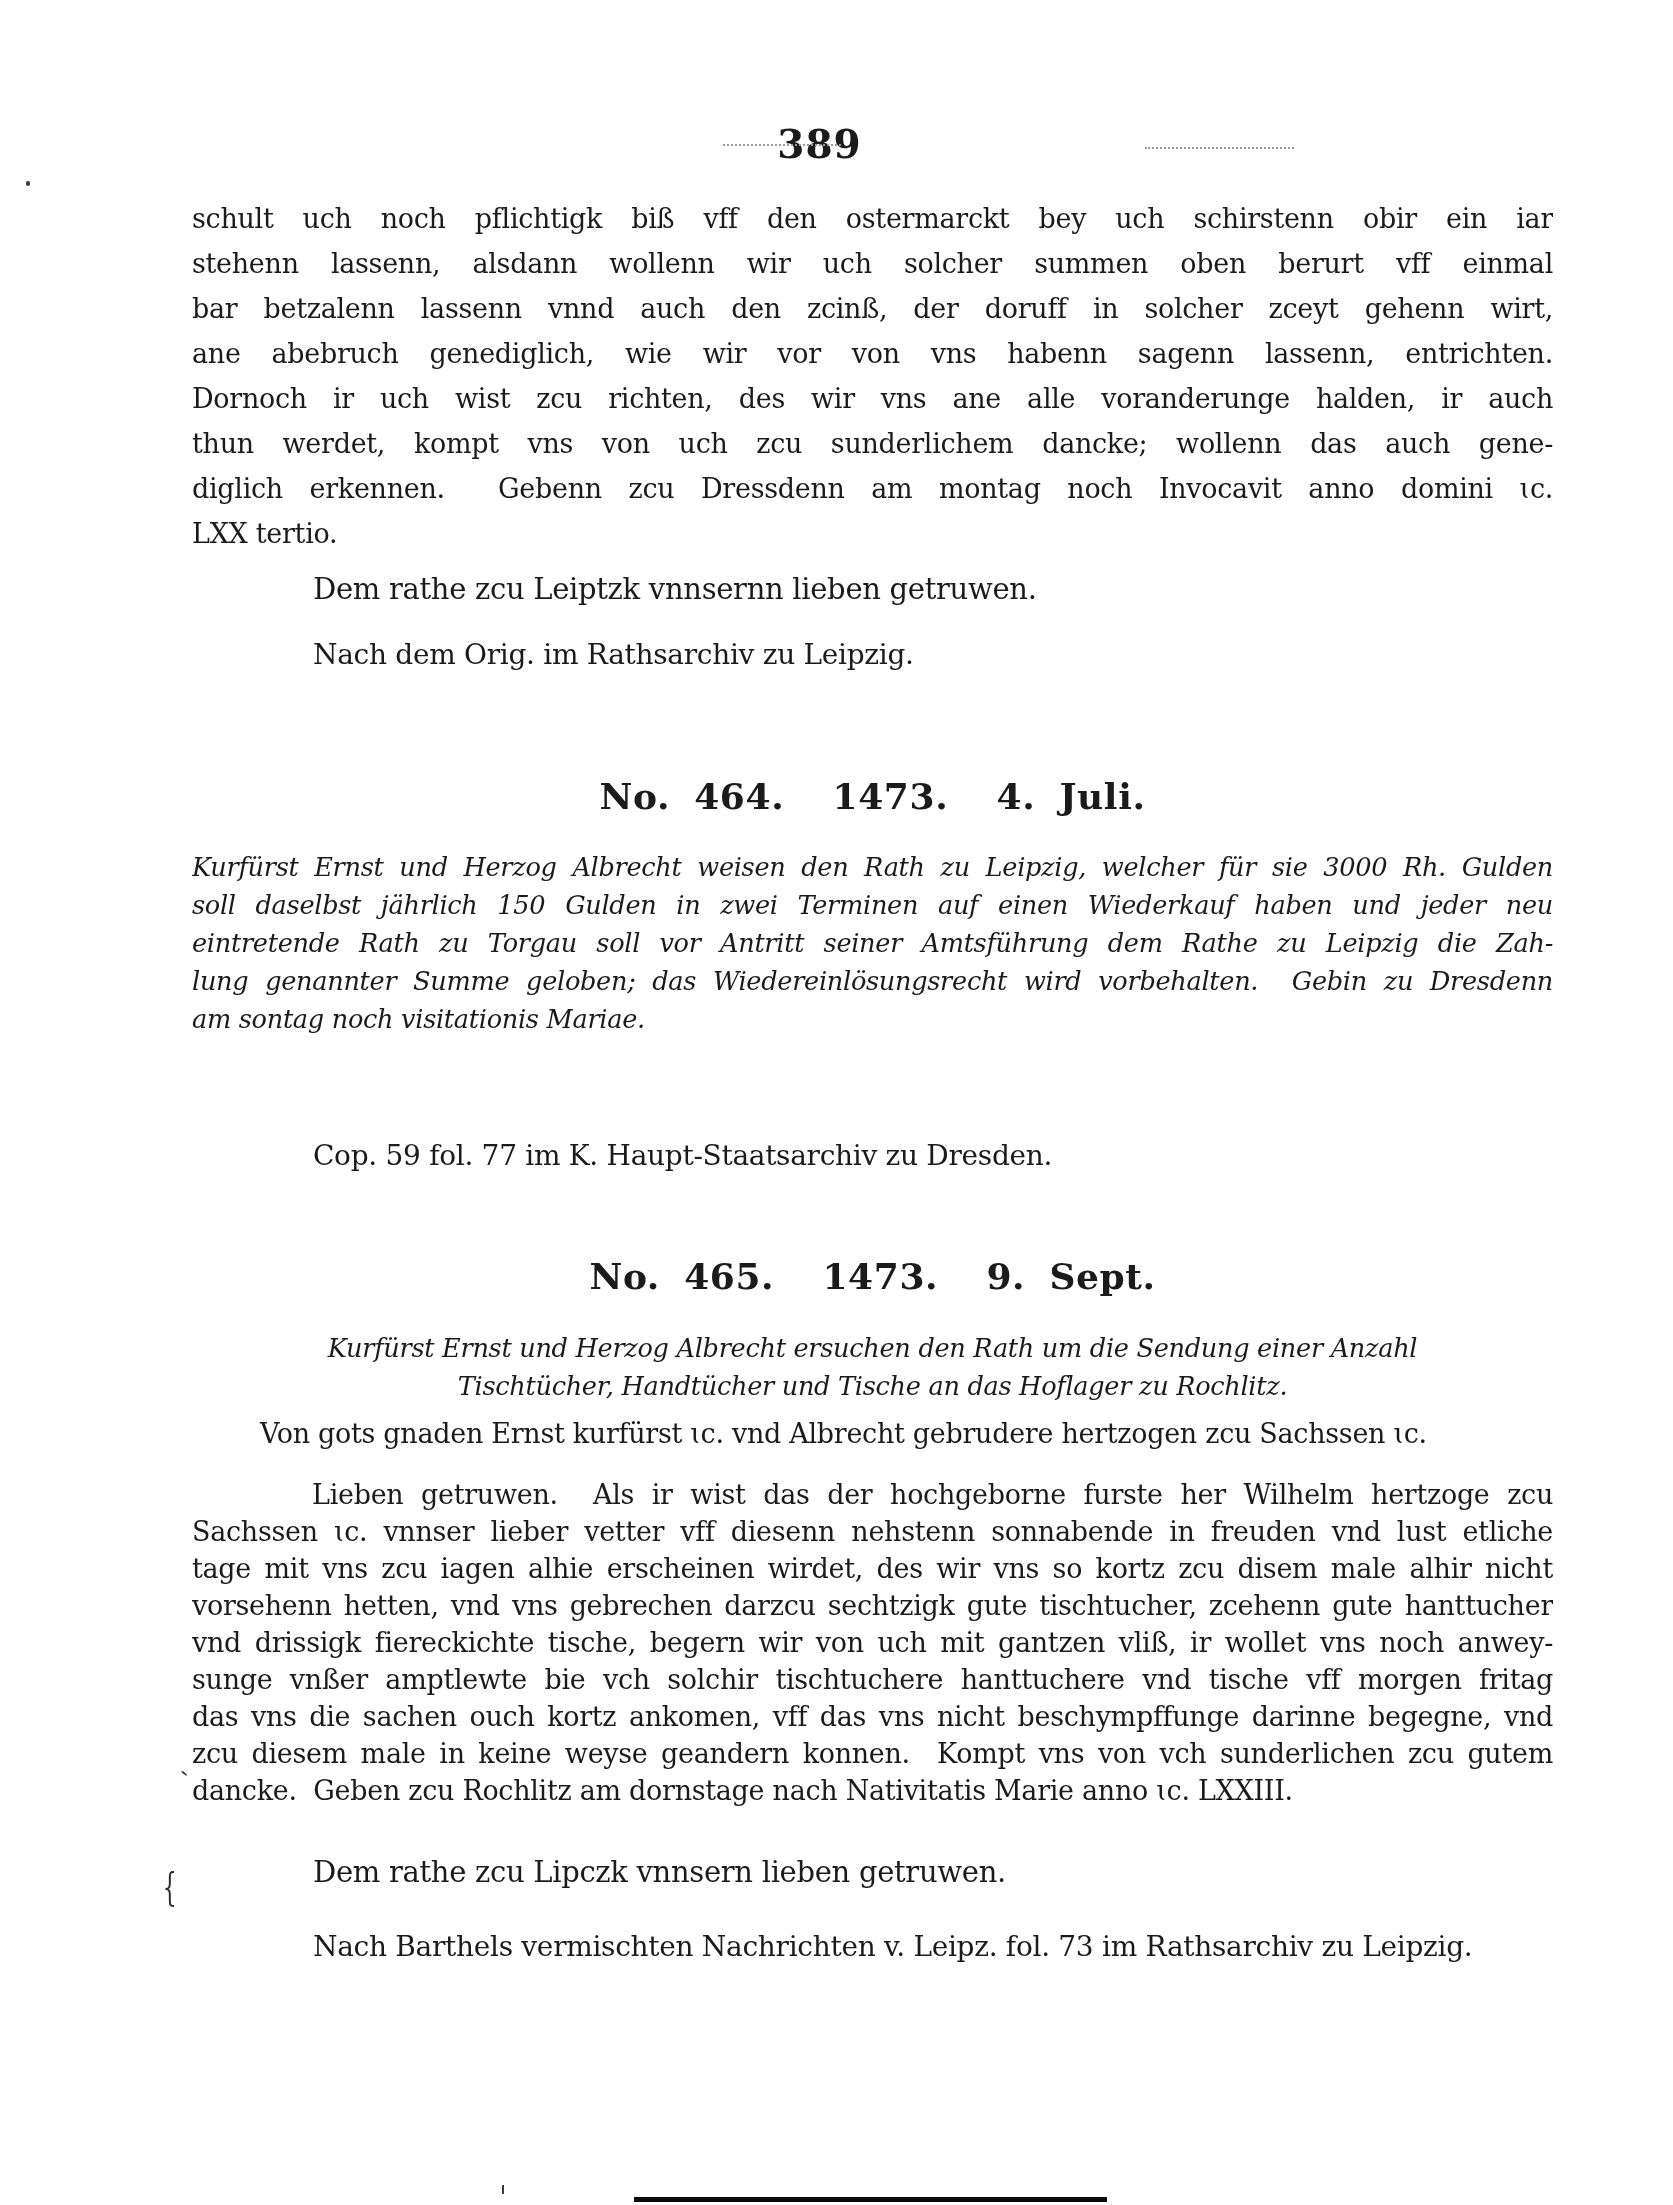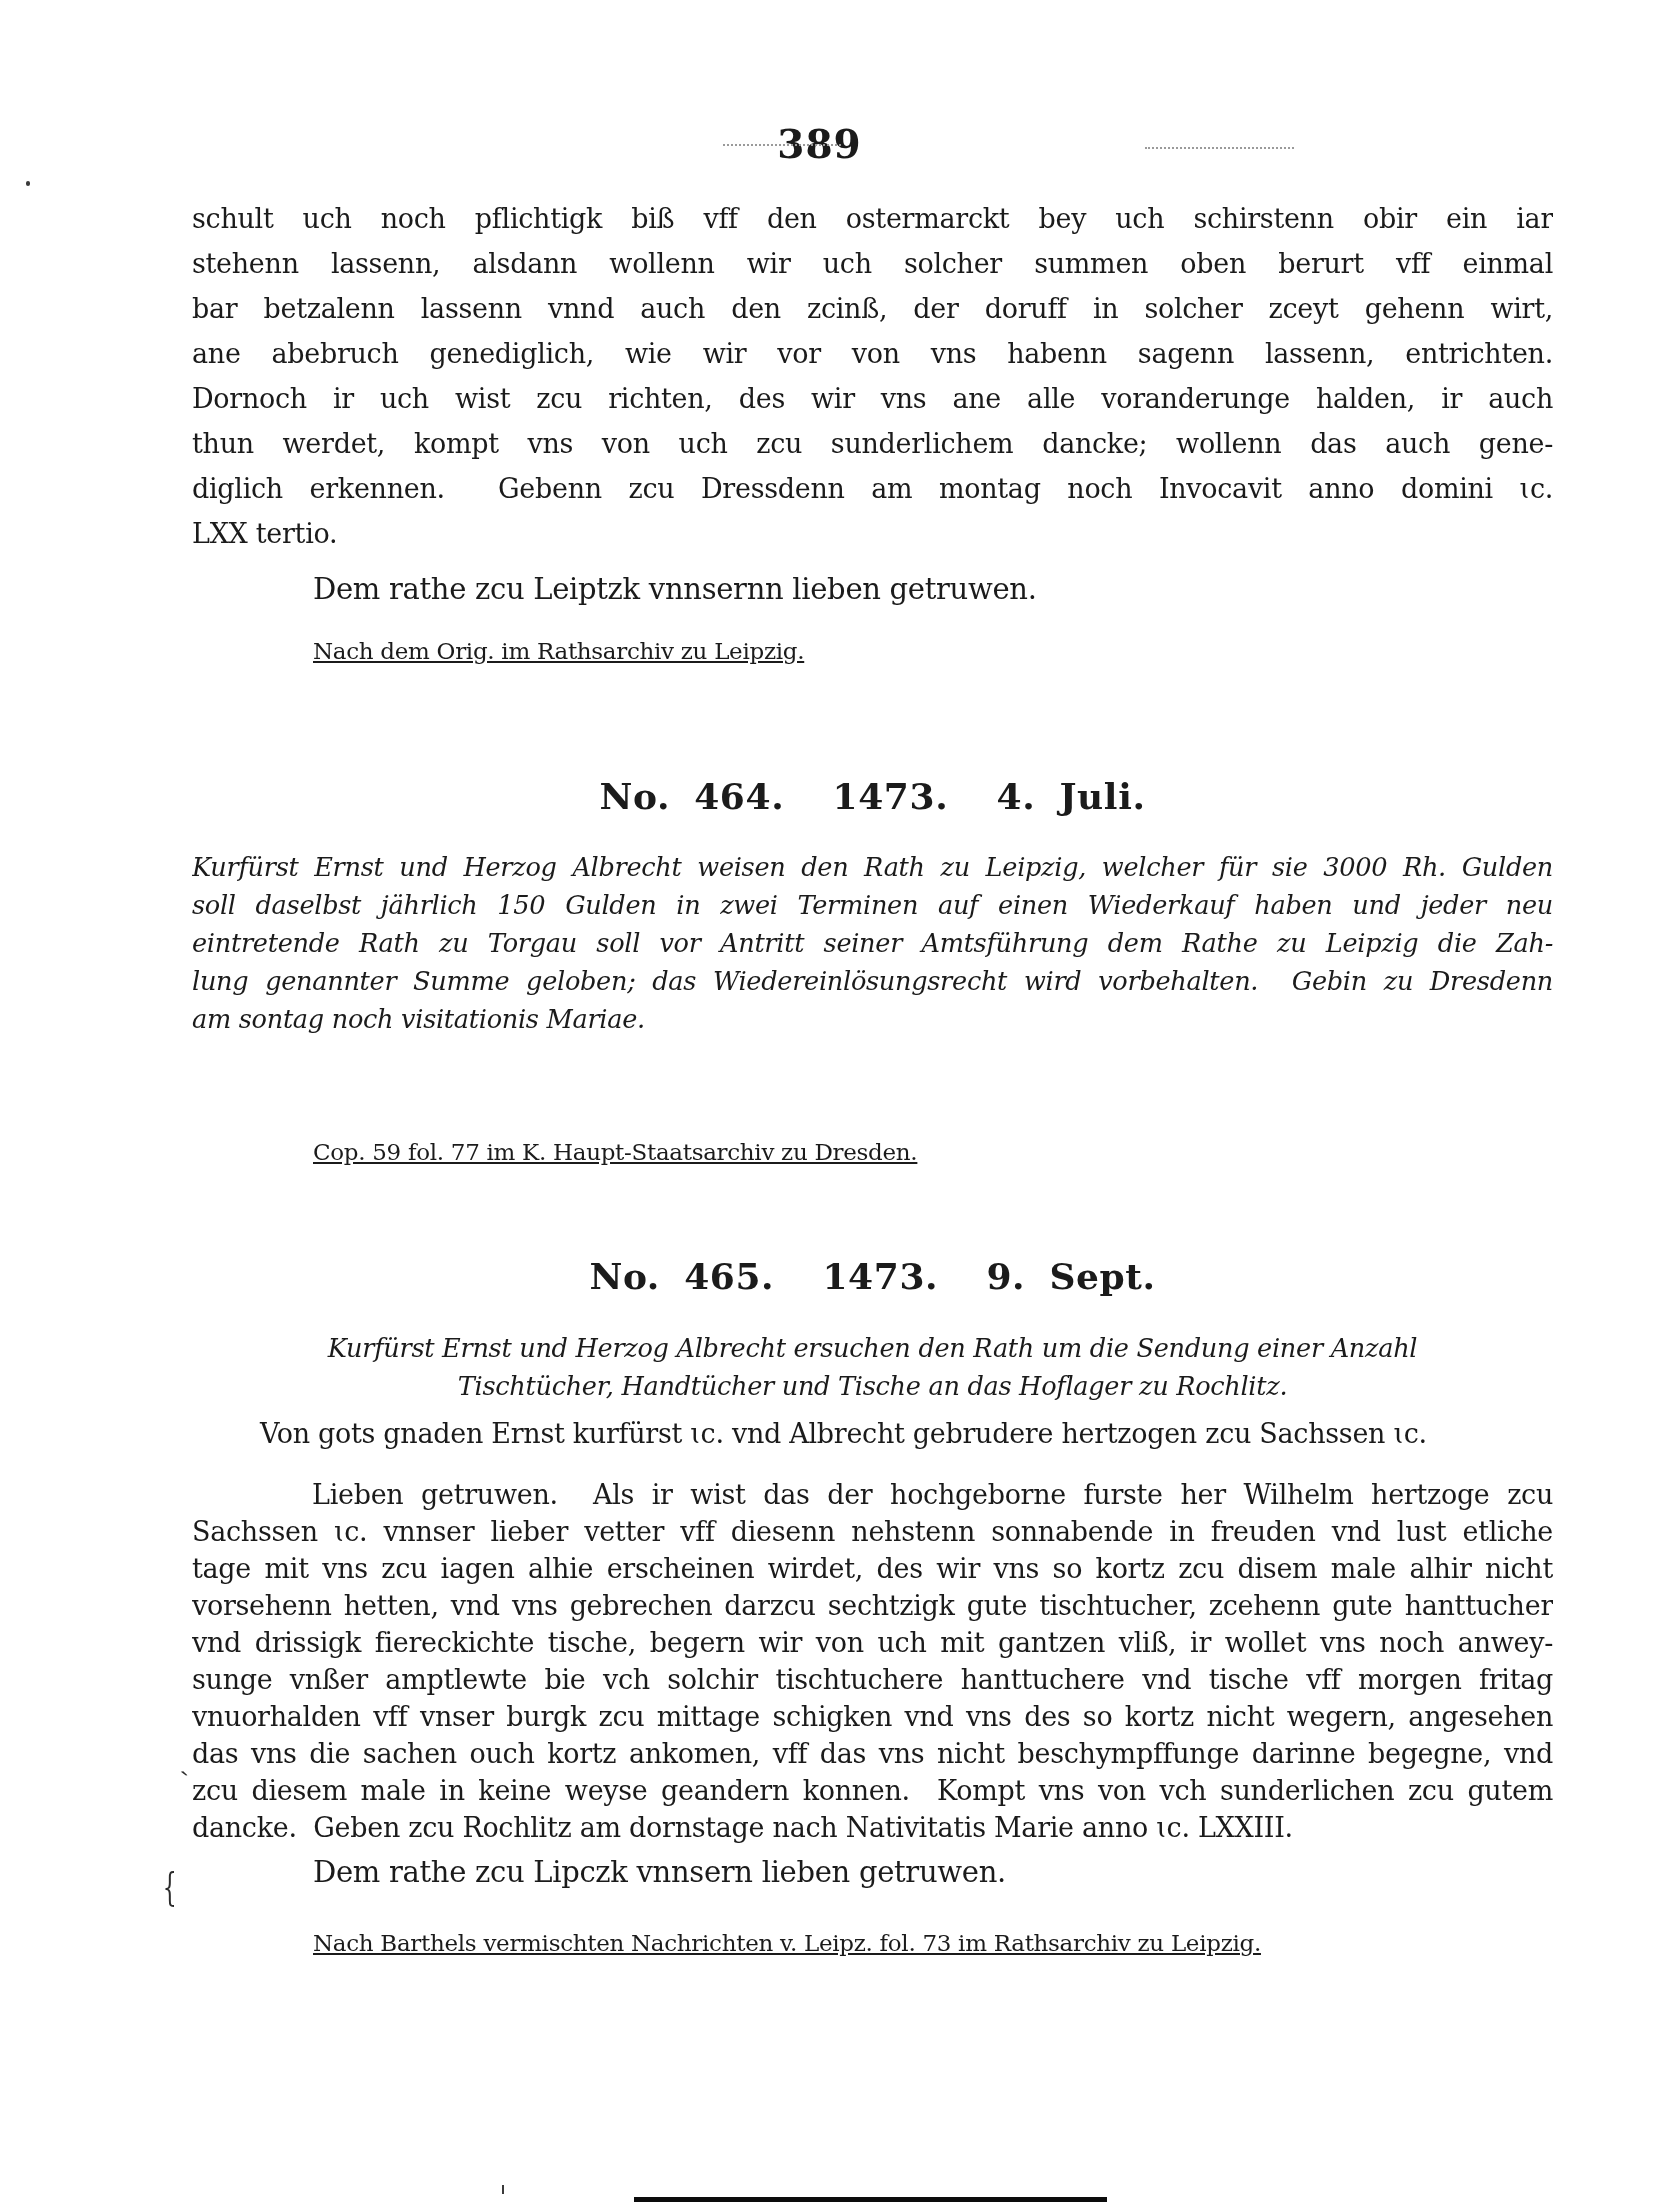--- a/index.html
+++ b/index.html
@@ -36,24 +36,23 @@
   .bline465 { line-height: 37px; height: 37px; overflow: hidden; white-space: pre-wrap; }
   .j { text-align: justify; text-align-last: justify; }
   .lastline { text-align: left; text-align-last: left; }
   .ind { text-indent: 120px; }
   .address {
     font-size: 29px;
     letter-spacing: -0.3px;
     white-space: pre-wrap;
   }
   .note {
-    font-size: 23px;
+    font-size: 28px;
     letter-spacing: -0.3px;
     white-space: pre-wrap;
-    text-decoration: underline;
   }
   .heading {
     text-align: center;
     font-size: 36px;
     font-weight: bold;
     word-spacing: 11px;
     white-space: pre-wrap;
     letter-spacing: 0.6px;
   }
   .regest { font-style: italic; font-size: 25.6px; letter-spacing: -0.3px; }
@@ -126,21 +125,20 @@
 
 <div class="col salutation" style="top:1418px;">Von gots gnaden Ernst kurfürst ɩc. vnd Albrecht gebrudere hertzogen zcu Sachssen ɩc.</div>
 
 <div class="col bodytext" style="top:1476px;">
   <div class="bline465 j ind">Lieben getruwen.  Als ir wist das der hochgeborne furste her Wilhelm hertzoge zcu</div>
   <div class="bline465 j">Sachssen ɩc. vnnser lieber vetter vff diesenn nehstenn sonnabende in freuden vnd lust etliche</div>
   <div class="bline465 j">tage mit vns zcu iagen alhie erscheinen wirdet, des wir vns so kortz zcu disem male alhir nicht</div>
   <div class="bline465 j">vorsehenn hetten, vnd vns gebrechen darzcu sechtzigk gute tischtucher, zcehenn gute hanttucher</div>
   <div class="bline465 j">vnd drissigk fiereckichte tische, begern wir von uch mit gantzen vliß, ir wollet vns noch anwey-</div>
   <div class="bline465 j">sunge vnßer amptlewte bie vch solchir tischtuchere hanttuchere vnd tische vff morgen fritag</div>
-  <div class="bline465 j">vnuorhalden vff vnser burgk zcu mittage schigken vnd vns des so kortz nicht wegern, angesehen</div>
   <div class="bline465 j">das vns die sachen ouch kortz ankomen, vff das vns nicht beschympffunge darinne begegne, vnd</div>
   <div class="bline465 j">zcu diesem male in keine weyse geandern konnen.  Kompt vns von vch sunderlichen zcu gutem</div>
   <div class="bline465 lastline">dancke.  Geben zcu Rochlitz am dornstage nach Nativitatis Marie anno ɩc. LXXIII.</div>
 </div>
 
 <div class="abs address" style="top:1855px; left:313px;">Dem rathe zcu Lipczk vnnsern lieben getruwen.</div>
 
 <div class="abs note" style="top:1930px; left:313px;">Nach Barthels vermischten Nachrichten v. Leipz. fol. 73 im Rathsarchiv zu Leipzig.</div>
 
 <div class="speck" style="top:181px; left:25.6px; width:4.5px; height:4.5px; border-radius:50%;"></div>

